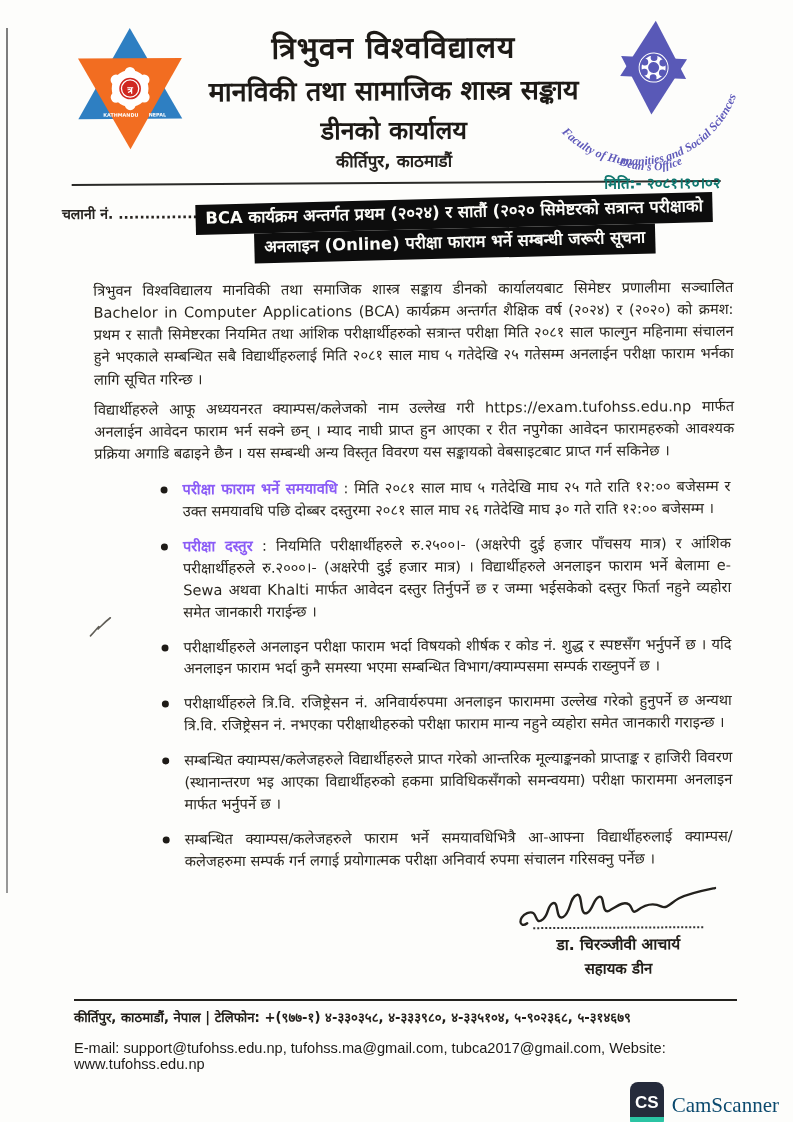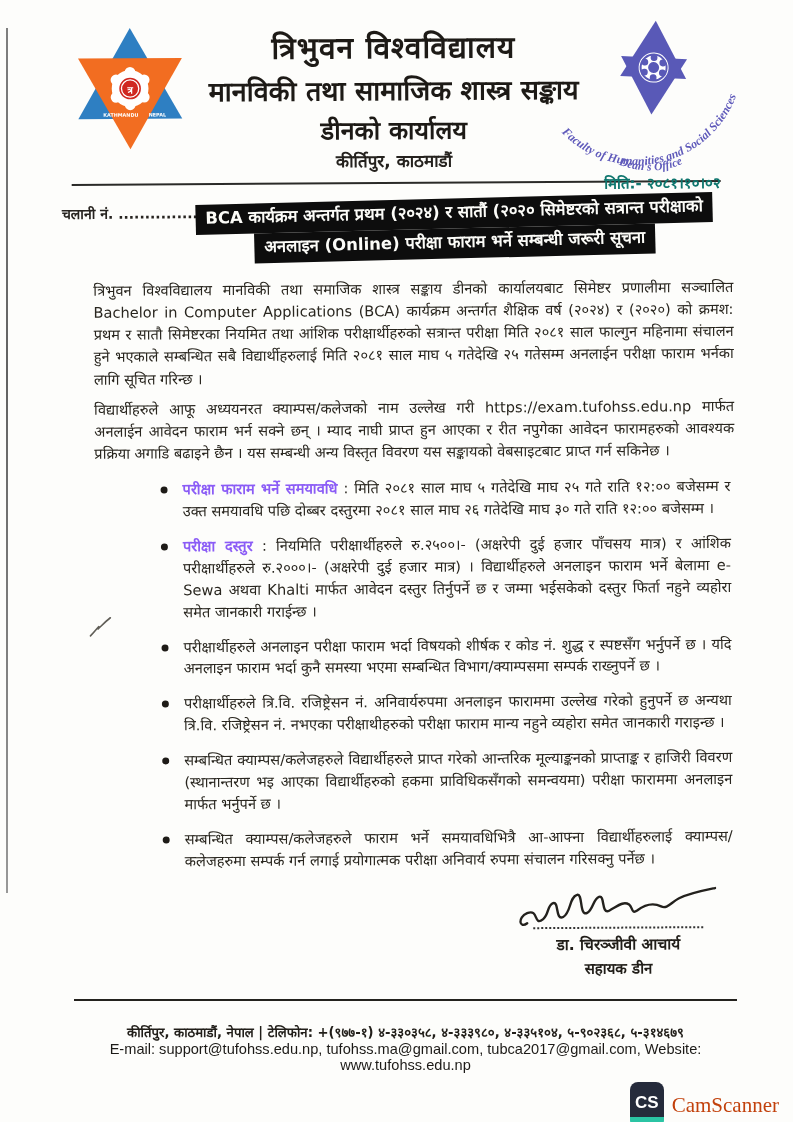--- a/index.html
+++ b/index.html
@@ -41,32 +41,32 @@
   ul.points b { font-weight:bold; color:#8b5cf6; }
   
   .pen-check { position:absolute; left:88px; top:612px; width:26px; height:30px; opacity:.8; }
   
   .sig-block { width:250px; margin:2px 52px 0 auto; text-align:center; }
   .sig-scribble { width:210px; height:58px; display:block; margin:0 auto; }
   .sig-dots { border-bottom:2px dotted #333; width:170px; margin:-14px auto 4px; }
   .sig-name { font-size:15.5px; font-weight:bold; color:#211e19; }
   .sig-role { font-size:15px; font-weight:bold; margin-top:3px; color:#211e19; }
   
-  .footer { position:absolute; left:74px; right:56px; top:999px; border-top:2.5px solid #24221e; padding-top:22px; text-align:center; }
+  .footer { position:absolute; left:74px; right:56px; top:999px; border-top:2.5px solid #24221e; padding-top:7px; text-align:left; }
   .footer .addr { font-size:13.2px; font-weight:bold; color:#211e19; }
-  .footer .mail { font-family:"Liberation Sans", sans-serif; font-size:14.6px; margin-top:0; color:#1c1a17; }
+  .footer .mail { font-family:"Liberation Sans", sans-serif; font-size:14.6px; margin-top:14px; color:#1c1a17; }
   
   .cam { position:absolute; right:14px; top:1082px; display:flex; align-items:center; gap:8px; }
   .cam-badge {
     width:34px; height:46px; border-radius:8px; position:relative; overflow:hidden;
     background:linear-gradient(#252b3b 0 76%, #2bc4a4 76% 100%);
     display:flex; align-items:center; justify-content:center;
   }
   .cam-badge span { color:#fff; font-weight:bold; font-size:17px; font-family:"Liberation Sans", sans-serif; margin-top:-5px; }
-  .cam-label { font-family:"Liberation Serif", serif; font-size:21px; color:#c2410c; }
+  .cam-label { font-family:"Liberation Serif", serif; font-size:21px; color:#0c4a6e; }
 </style>
 </head>
 <body>
 
 <div class="page">
   <div class="scan-edge"></div>
 
   <div class="doc">
 
     <svg class="tu-logo" viewBox="0 0 110 122">

